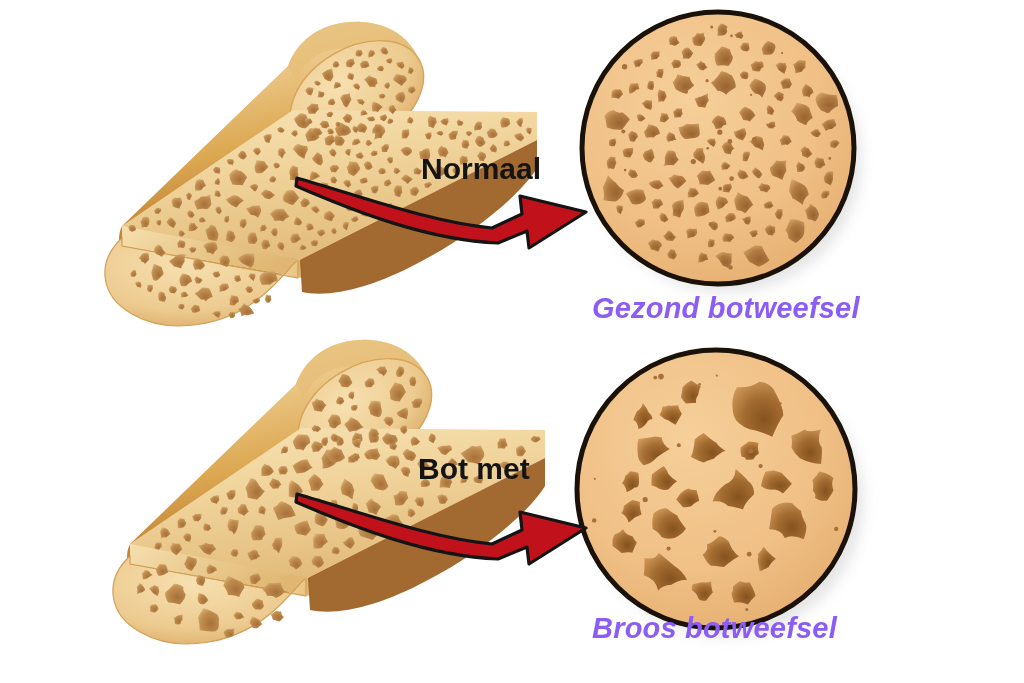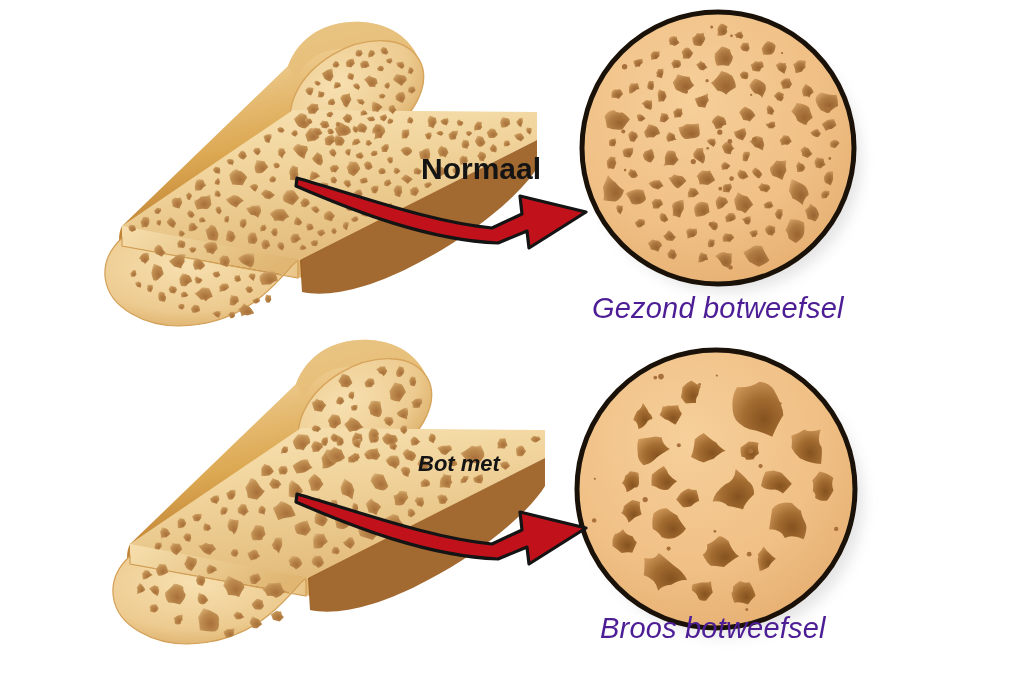--- a/index.html
+++ b/index.html
@@ -10,40 +10,40 @@
     font-family:"Liberation Sans","DejaVu Sans",sans-serif;
     overflow:hidden;
     position:relative;
   }
   #stage{position:absolute;left:0;top:0;width:1024px;height:683px;text-align:center;}
   .layer{position:absolute;left:0;top:0;width:1024px;height:683px;}
   svg{display:block;}
 
   .caption{
     position:absolute;
-    font-weight:normal;
+    font-weight:bold;
     font-style:italic;
-    color:#4c1d95;
+    color:#8b5cf6;
     letter-spacing:.2px;
     white-space:nowrap;
     font-family:"Liberation Sans","DejaVu Sans",sans-serif;
   }
   .caption.healthy{left:592px;top:292px;font-size:29px;}
-  .caption.brittle{left:592px;top:612px;font-size:29px;margin-left:8px;}
+  .caption.brittle{left:592px;top:612px;font-size:29px;}
 
   .annot{
     position:absolute;
     font-weight:bold;
     color:#141414;
     line-height:1.12;
     white-space:nowrap;
     font-family:"Liberation Sans","DejaVu Sans",sans-serif;
   }
   .annot.normal{left:421px;top:152px;font-size:30px;}
-  .annot.osteo{left:418px;top:452px;font-size:22px;font-style:italic;}
+  .annot.osteo{left:418px;top:452px;font-size:30px;}
 </style>
 </head>
 <body>
 
 <div id="stage">
 
   <div class="layer">
     <svg width="1024" height="683" viewBox="0 0 1024 683" xmlns="http://www.w3.org/2000/svg">
       <defs>
 

